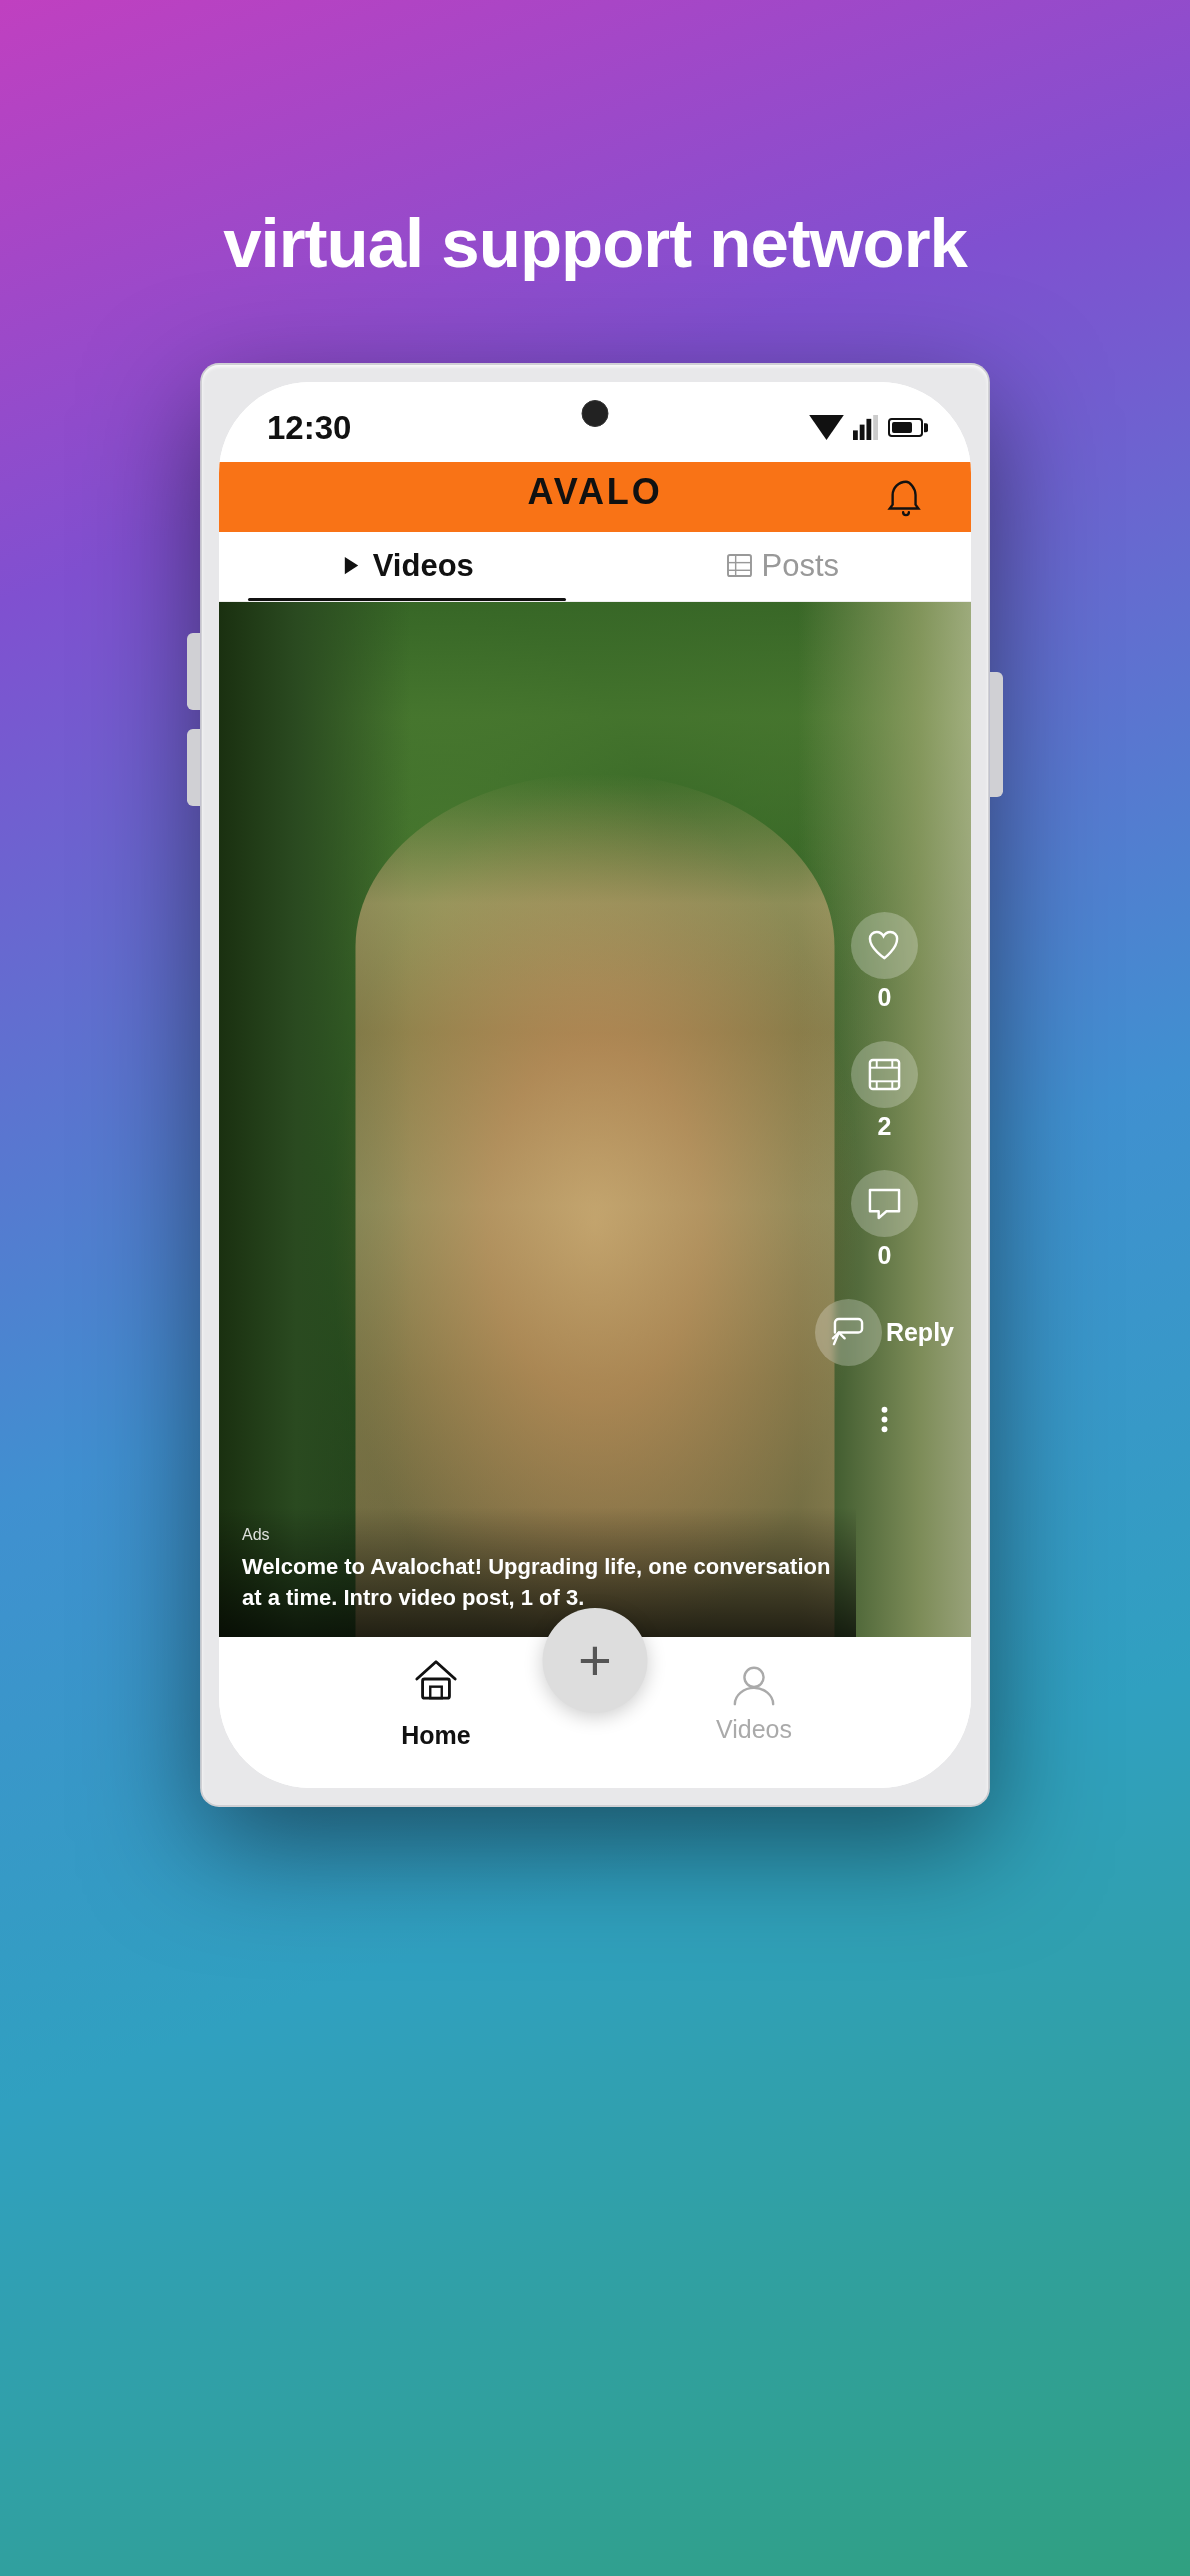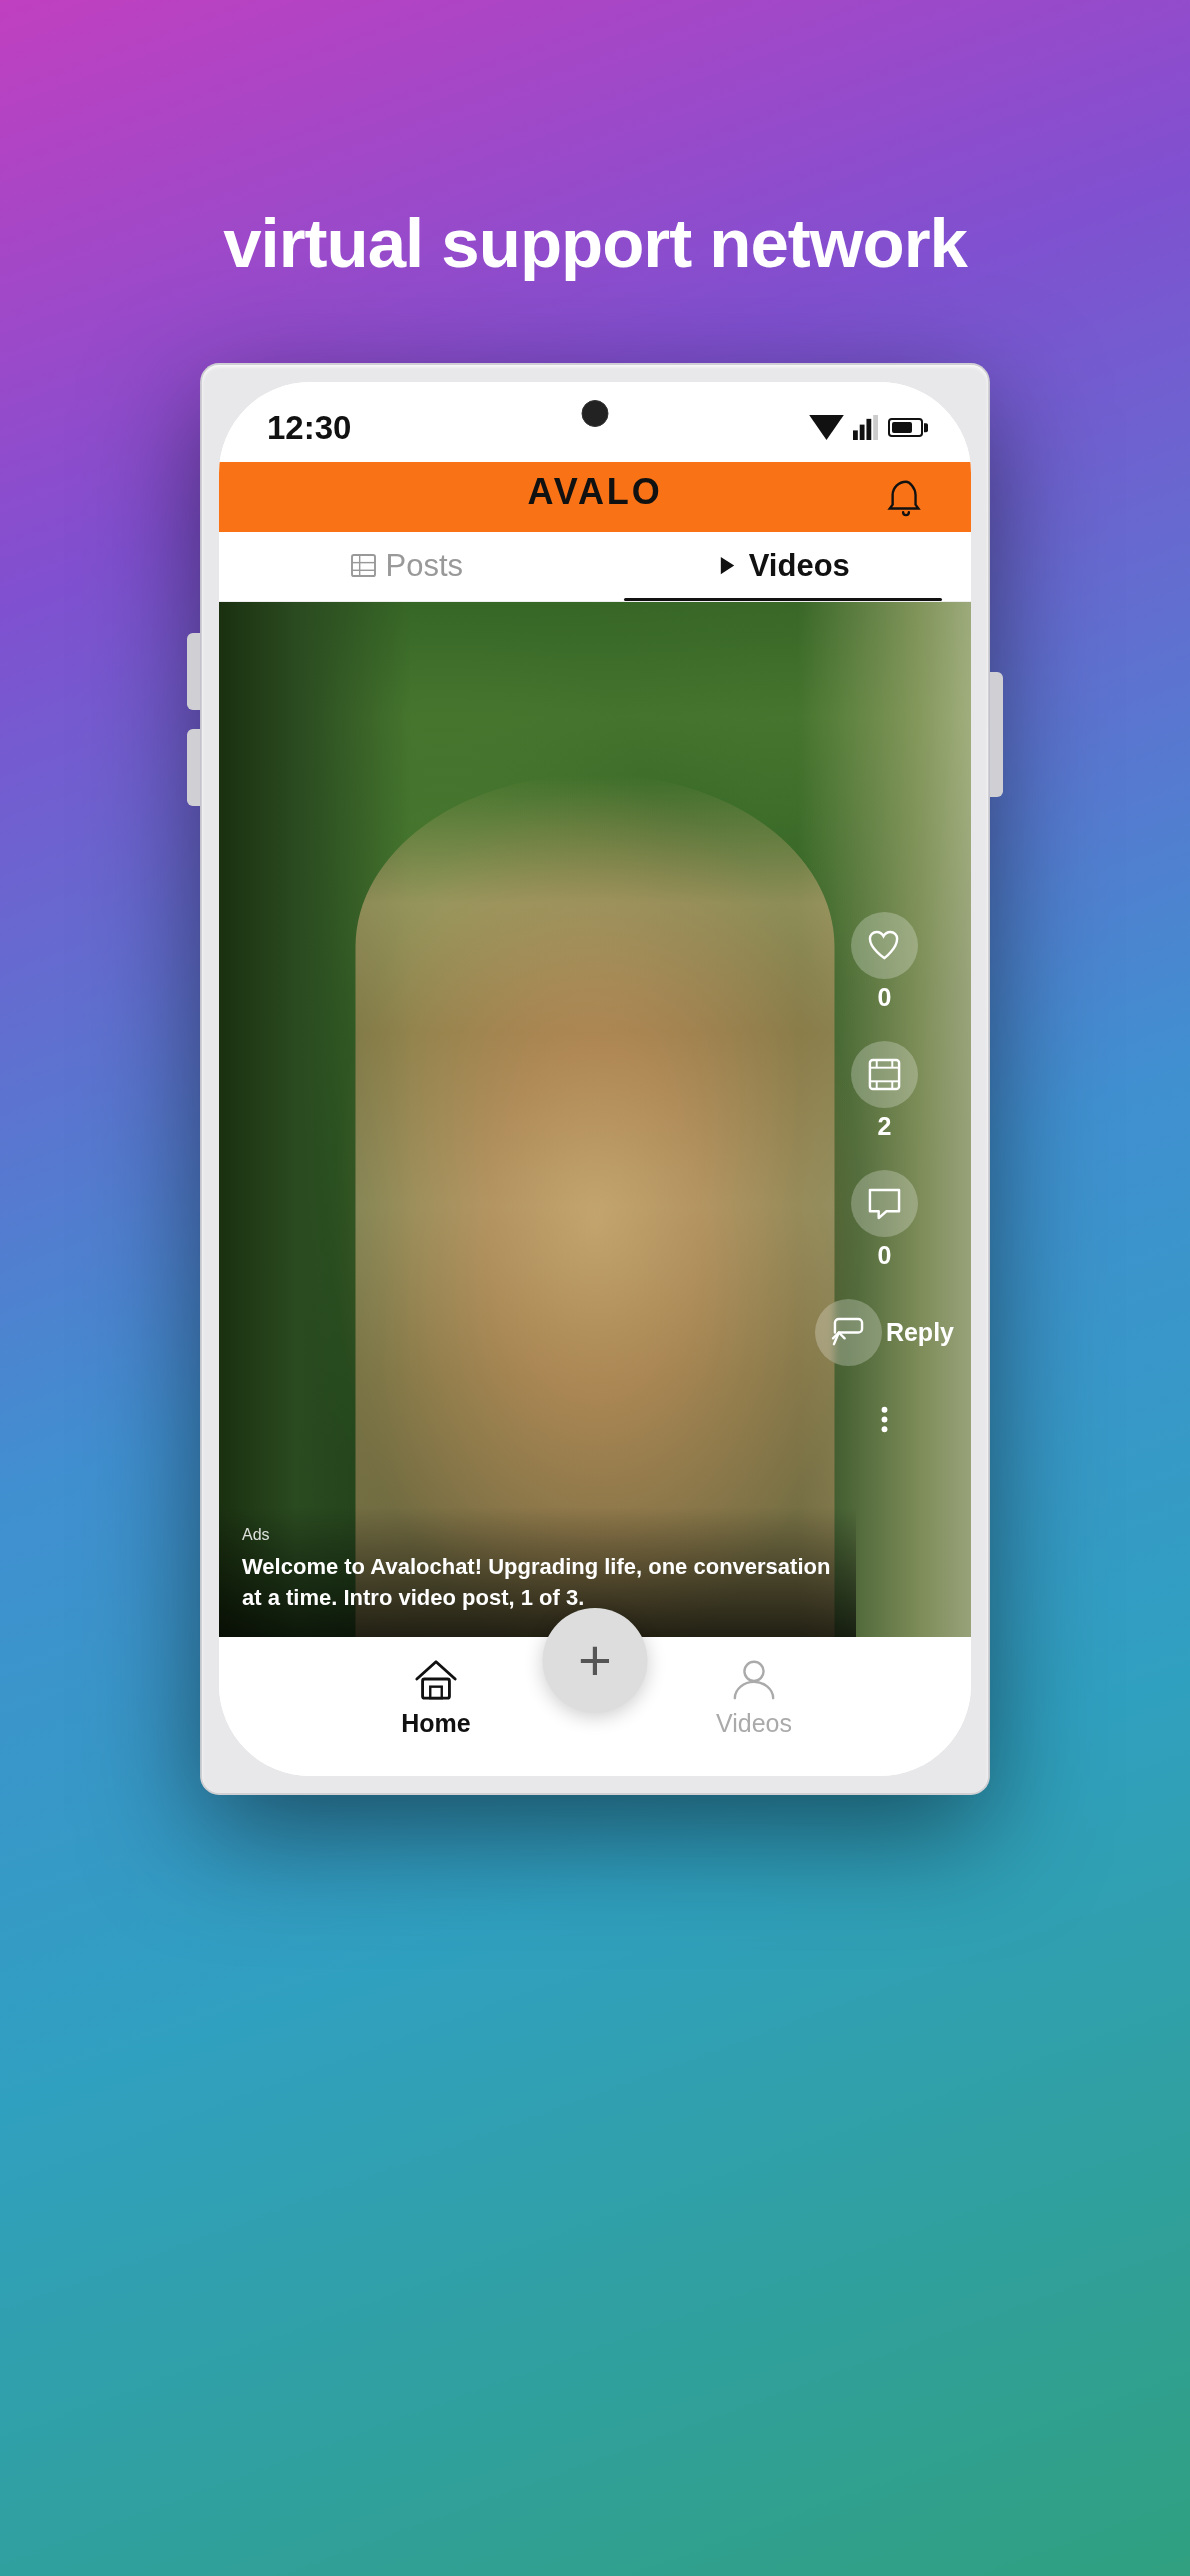--- a/index.html
+++ b/index.html
@@ -355,20 +355,21 @@
       min-width: 115px;
     }
     .nav-label {
       font-size: 25px;
       color: #333;
       font-weight: 500;
     }
     .nav-label.active {
       color: #111;
       font-weight: 700;
+      margin-top: 12px;
     }
     .nav-label.inactive {
       color: #aaa;
     }
 
     .fab-btn {
       width: 105px;
       height: 105px;
       background: #ddd;
       border-radius: 50%;
@@ -425,34 +426,34 @@
         <span class="app-title">AVALO</span>
         <div class="bell-btn">
           <svg width="42" height="42" viewBox="0 0 44 44" fill="none" xmlns="http://www.w3.org/2000/svg">
             <path d="M22 6C14.3 6 8 12.3 8 20v10l-3 4h30l-3-4V20C32 12.3 25.7 6 22 6z" stroke="#111" stroke-width="2.5" fill="none"></path>
             <path d="M19 38c0 1.7 1.3 3 3 3s3-1.3 3-3" stroke="#111" stroke-width="2.5" fill="none" stroke-linecap="round"></path>
           </svg>
         </div>
       </div>
 
       <div class="tabs">
+        <div class="tab active">
+          <svg width="23" height="23" viewBox="0 0 24 24" fill="none">
+            <polygon points="5,3 19,12 5,21" fill="#111"></polygon>
+          </svg>
+          <span>Videos</span>
+        </div>
         <div class="tab">
           <svg width="25" height="23" viewBox="0 0 26 24" fill="none">
             <rect x="1" y="1" width="24" height="22" rx="2" stroke="#999" stroke-width="2" fill="none"></rect>
             <line x1="1" y1="9" x2="25" y2="9" stroke="#999" stroke-width="1.5"></line>
             <line x1="1" y1="17" x2="25" y2="17" stroke="#999" stroke-width="1.5"></line>
             <line x1="9" y1="1" x2="9" y2="23" stroke="#999" stroke-width="1.5"></line>
           </svg>
           <span style="color:#999">Posts</span>
-        </div>
-        <div class="tab active">
-          <svg width="23" height="23" viewBox="0 0 24 24" fill="none">
-            <polygon points="5,3 19,12 5,21" fill="#111"></polygon>
-          </svg>
-          <span>Videos</span>
         </div>
       </div>
 
       <div class="video-container">
 
         <div class="video-bg"></div>
         <div class="foliage-top"></div>
         <div class="tree-left"></div>
         <div class="tree-right"></div>
 

